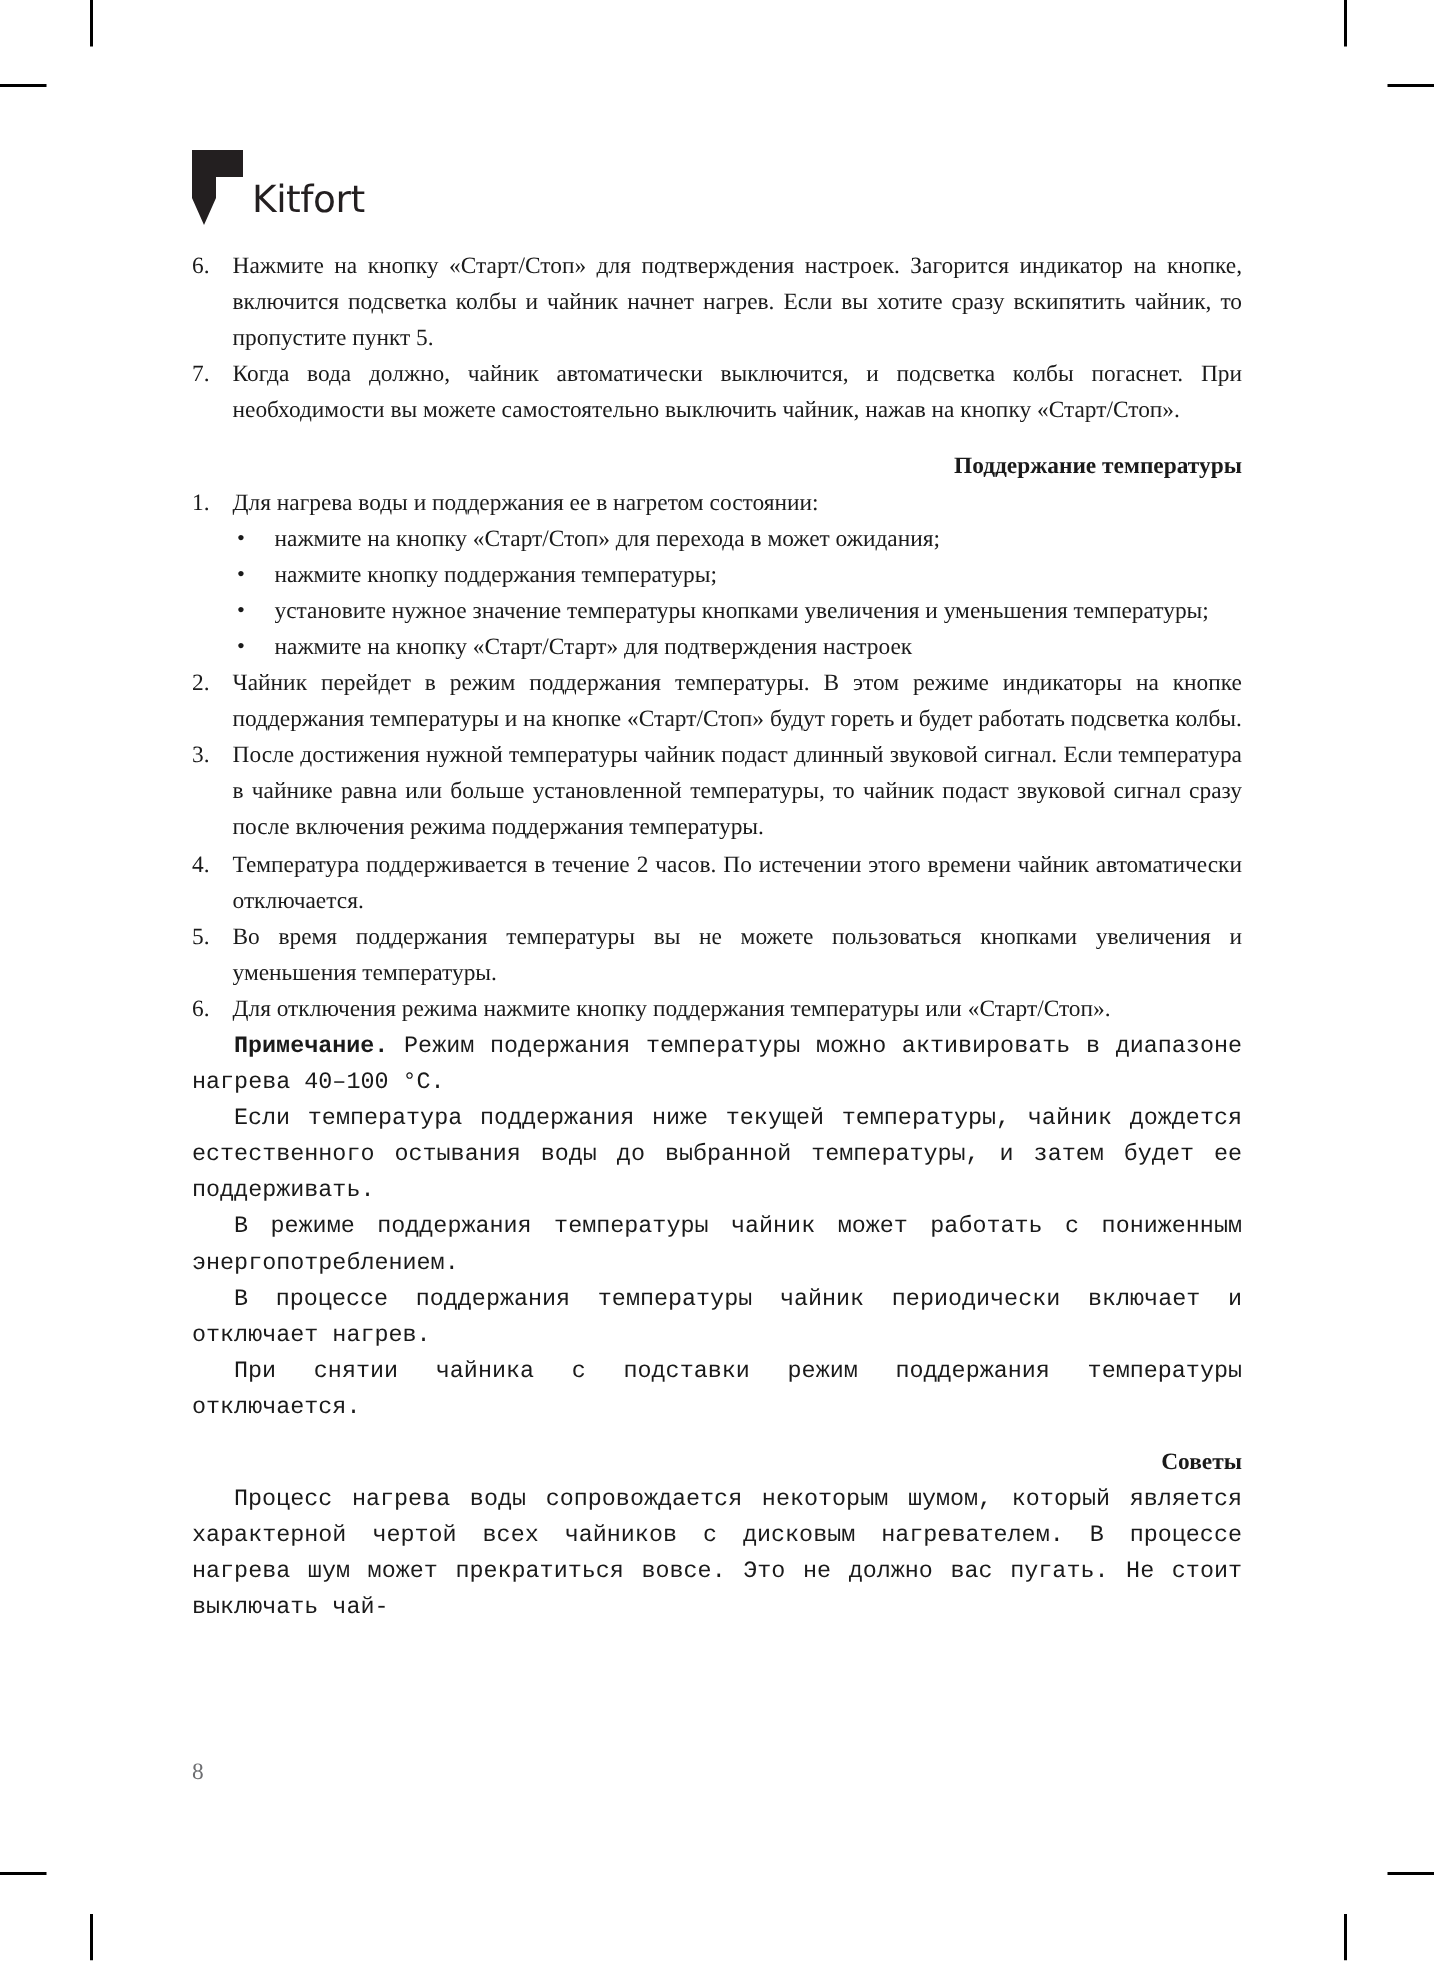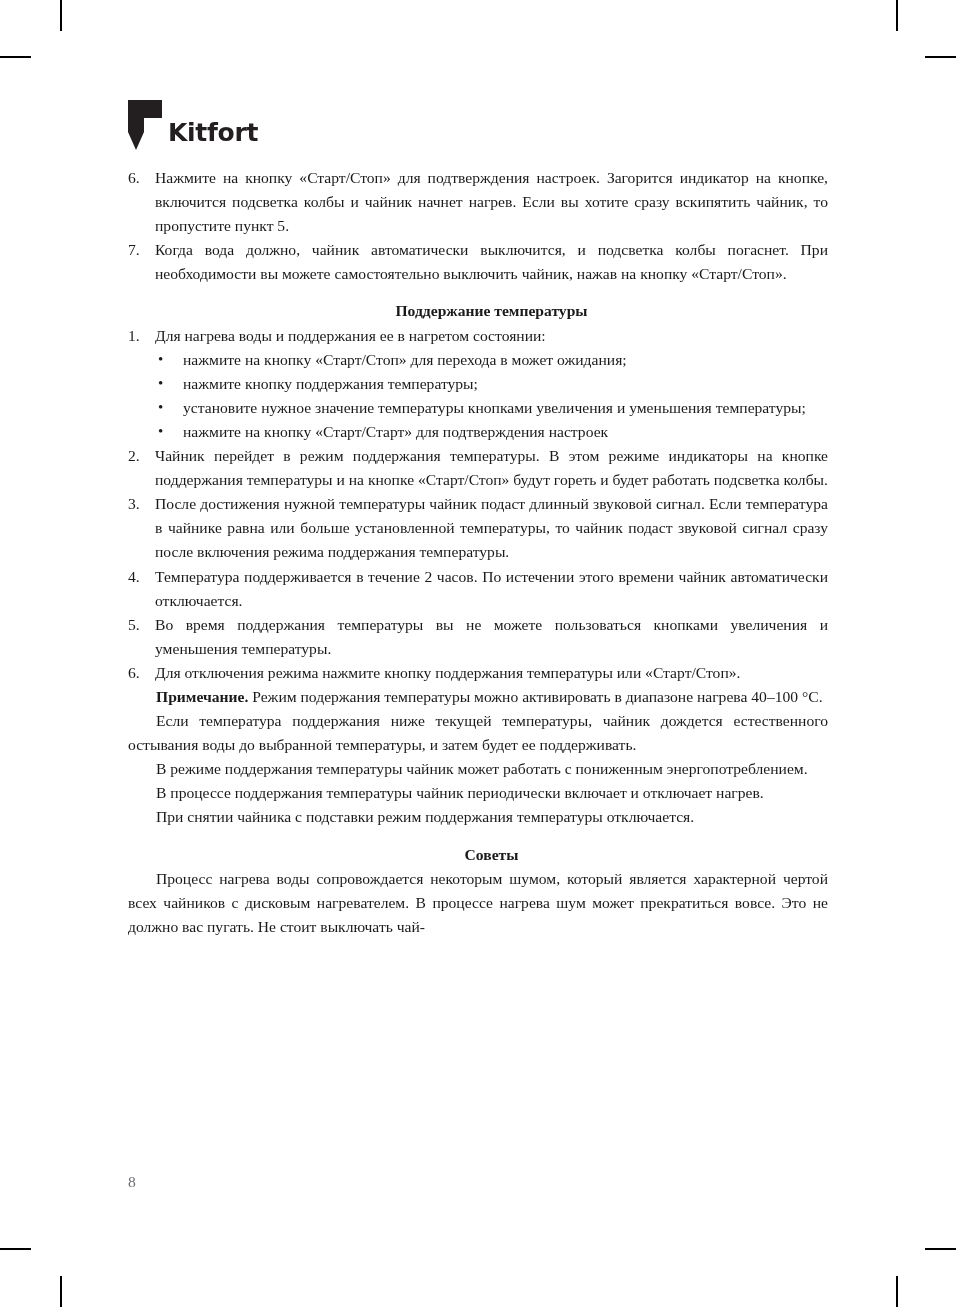--- a/index.html
+++ b/index.html
@@ -52,21 +52,21 @@
     left: 0px;
     top: 0px;
     width: 34px;
     height: 50px;
   }
   .logo-word {
     position: absolute;
     left: 40px;
     top: 20px;
     font-family: "DejaVu Sans", "Liberation Sans", sans-serif;
-    font-weight: bold;
+    font-weight: normal;
     font-size: 25px;
     letter-spacing: -0.3px;
     color: #231f20;
     line-height: 1;
   }
 
   
   .content {
     position: absolute;
     left: 0px;
@@ -109,28 +109,29 @@
   ul.bullets > li > .bullet {
     position: absolute;
     left: 0px;
     top: -1px;
     font-size: 15px;
   }
 
   .section-head {
     font-weight: bold;
     margin-left: 27px;
-    text-align: center;
+    text-align: right;
   }
   .gap-sm { height: 13px; }
 
   p.para {
     margin: 0;
     text-indent: 28px;
     text-align: justify;
+    font-family: Liberation Mono, monospace;
   }
   .bold-run { font-weight: bold; }
 
   .last-line-left { text-align: right; }
 
   
   .page-number {
     position: absolute;
     left: 0px;
     top: 1173px;

